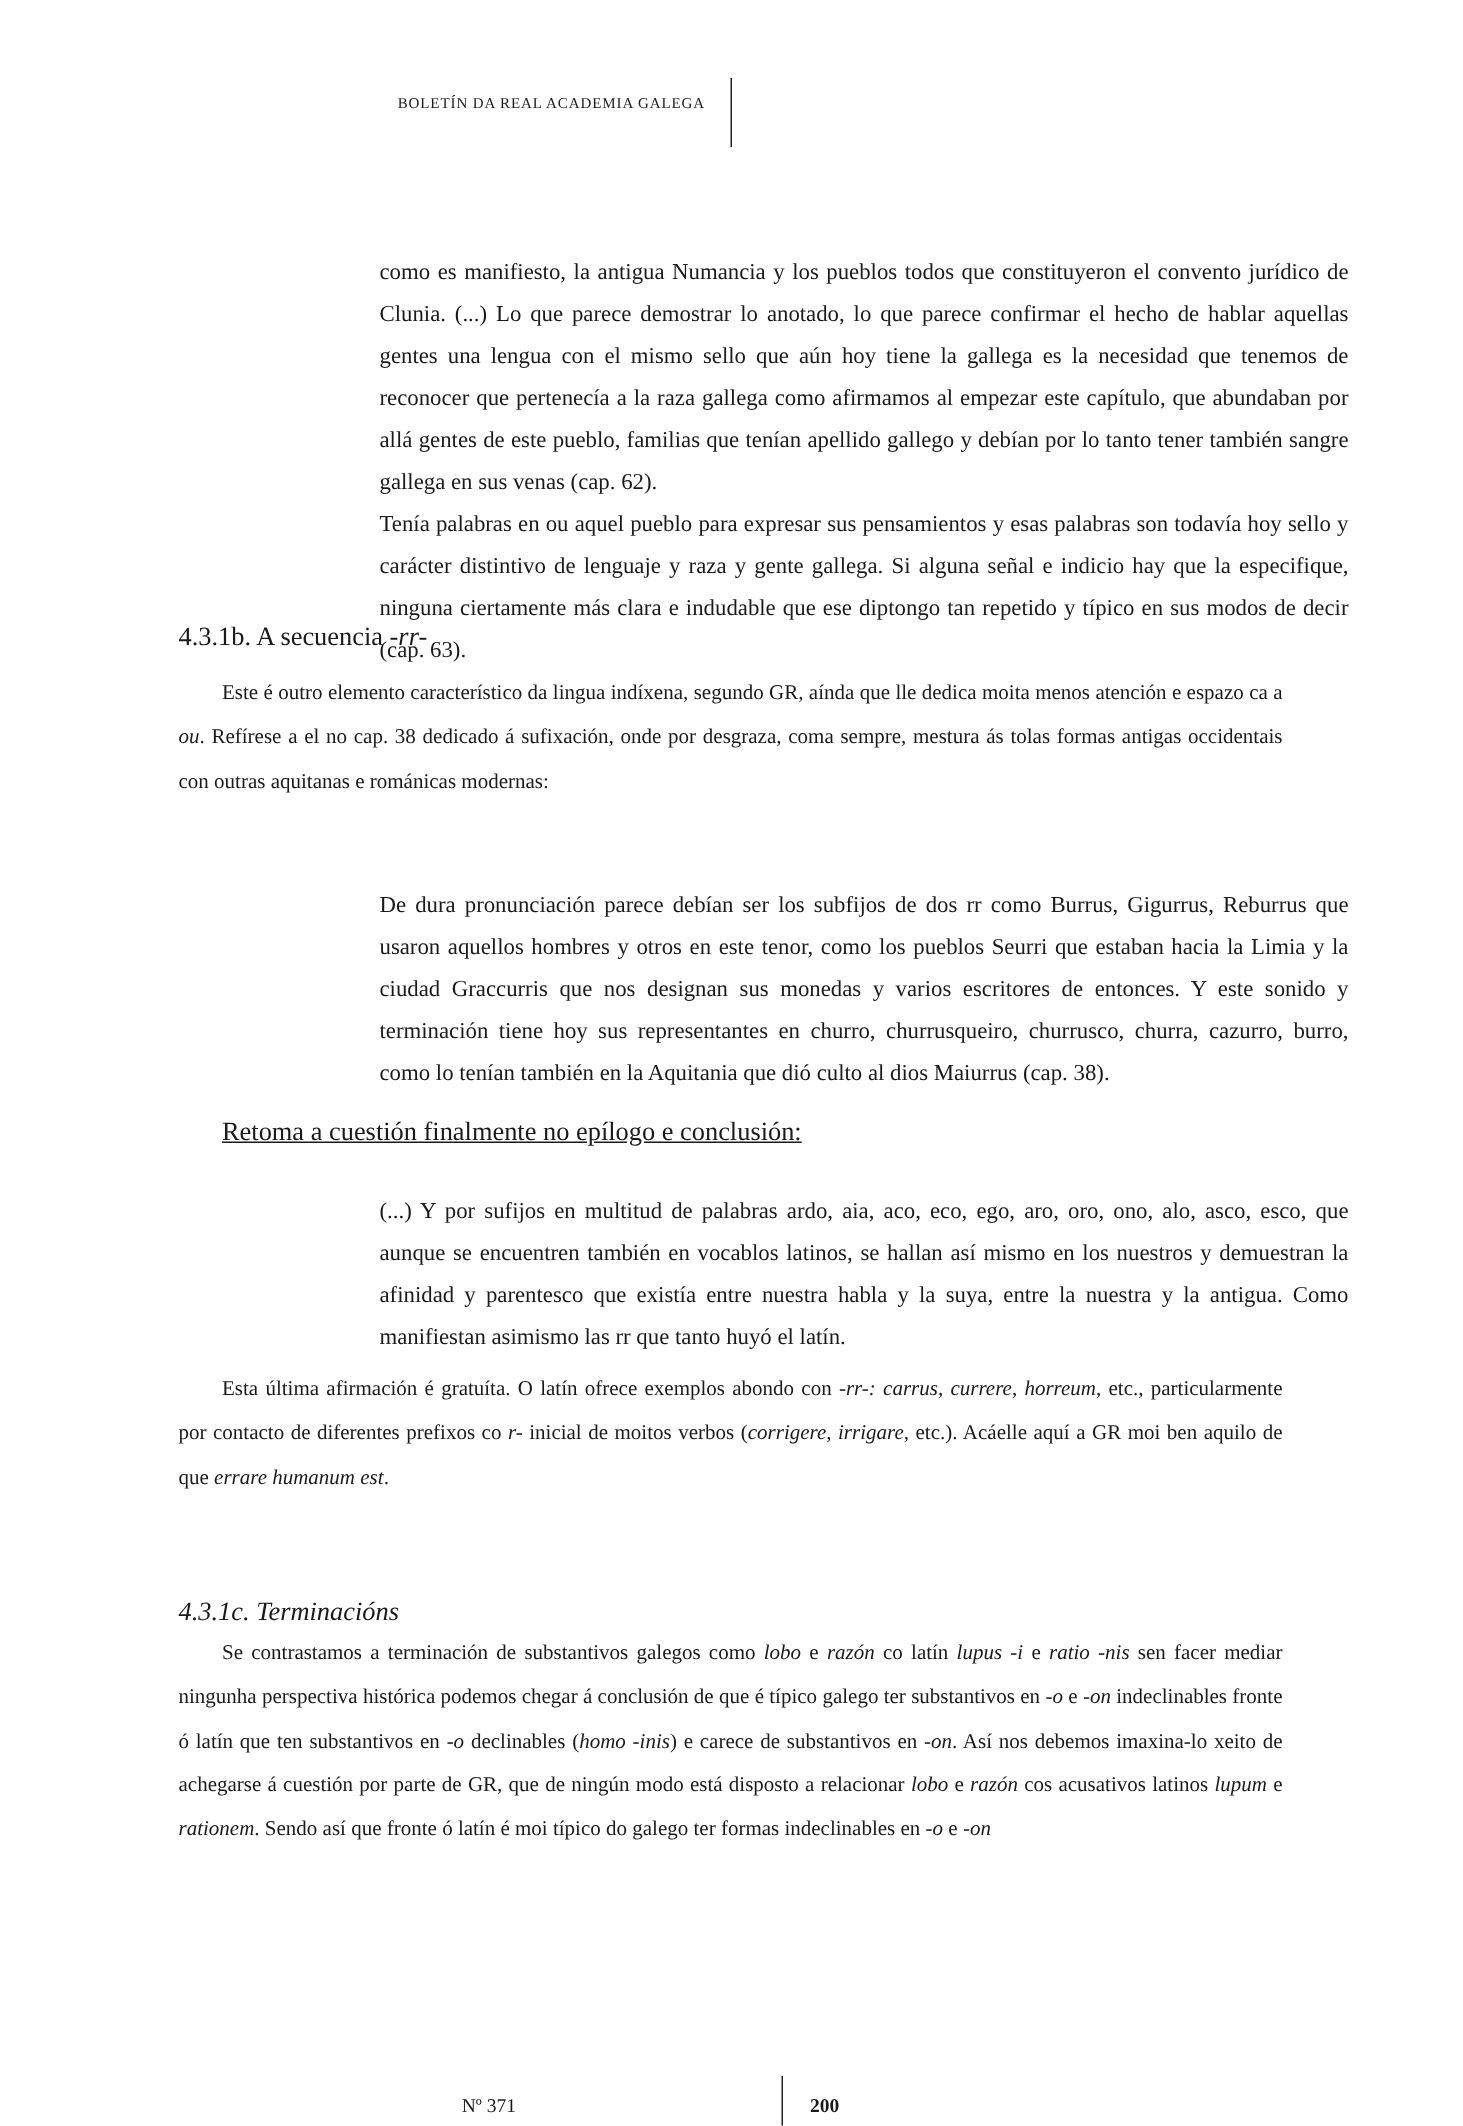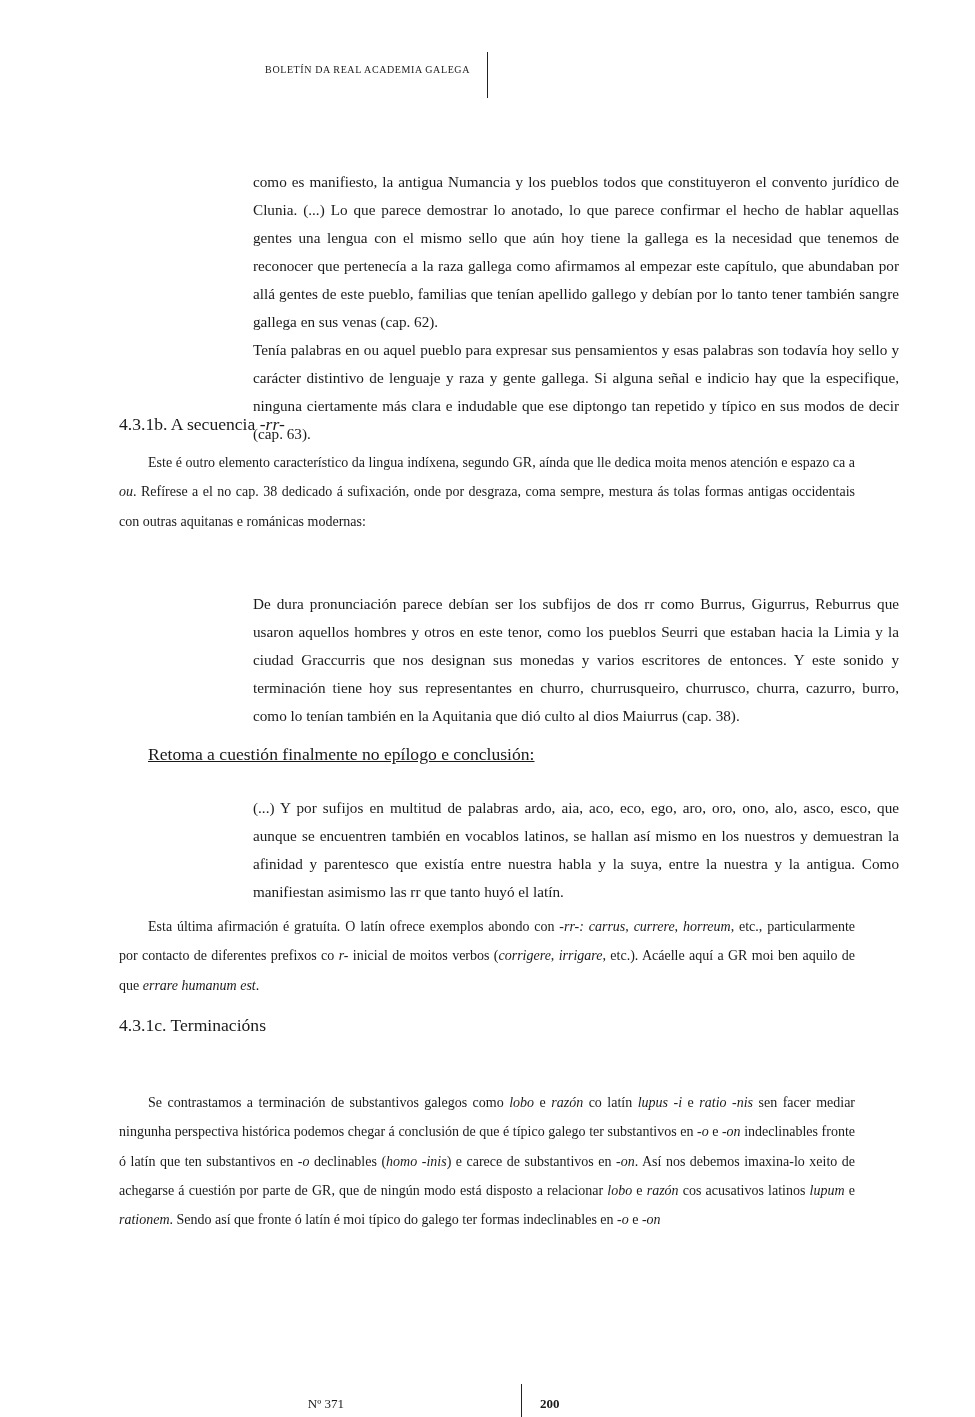--- a/index.html
+++ b/index.html
@@ -78,21 +78,21 @@
 <div class="intro-line" style="top:744px;">Retoma a cuestión finalmente no epílogo e conclusión:</div>
 
 <div class="quote" style="top:794px;">
   <p>(...) Y por sufijos en multitud de palabras ardo, aia, aco, eco, ego, aro, oro, ono, alo, asco, esco, que aunque se encuentren también en vocablos latinos, se hallan así mismo en los nuestros y demuestran la afinidad y parentesco que existía entre nuestra habla y la suya, entre la nuestra y la antigua. Como manifiestan asimismo las rr que tanto huyó el latín.</p>
 </div>
 
 <div class="body-block" style="top:912px;">
   <p><span>Esta última afirmación é gratuíta. O latín ofrece exemplos abondo con </span><i>-rr-: carrus</i><span>, </span><i>currere</i><span>, </span><i>horreum</i><span>, etc., particularmente por contacto de diferentes prefixos co </span><i>r-</i><span> inicial de moitos verbos (</span><i>corrigere</i><span>, </span><i>irrigare</i><span>, etc.). Acáelle aquí a GR moi ben aquilo de que </span><i>errare humanum est</i><span>.</span></p>
 </div>
 
-<div class="section-heading" style="top:1015px;">4.3.1c. Terminacións</div>
+<div class="section-heading" style="top:1064px;font-style:italic;">4.3.1c. Terminacións</div>
 
 <div class="body-block" style="top:1088px;">
   <p><span>Se contrastamos a terminación de substantivos galegos como </span><i>lobo</i><span> e </span><i>razón</i><span> co latín </span><i>lupus -i</i><span> e </span><i>ratio -nis</i><span> sen facer mediar ningunha perspectiva histórica podemos chegar á conclusión de que é típico galego ter substantivos en </span><i>-o</i><span> e </span><i>-on</i><span> indeclinables fronte ó latín que ten substantivos en </span><i>-o</i><span> declinables (</span><i>homo -inis</i><span>) e carece de substantivos en </span><i>-on</i><span>. Así nos debemos imaxina-lo xeito de achegarse á cuestión por parte de GR, que de ningún modo está disposto a relacionar </span><i>lobo</i><span> e </span><i>razón</i><span> cos acusativos latinos </span><i>lupum</i><span> e </span><i>rationem</i><span>. Sendo así que fronte ó latín é moi típico do galego ter formas indeclinables en </span><i>-o</i><span> e </span><i>-on</i></p>
 </div>
 
 <div class="footer">
   <div class="footer-left">Nº 371</div>
   <div class="footer-rule"></div>
   <div class="footer-right">200</div>
 </div>

